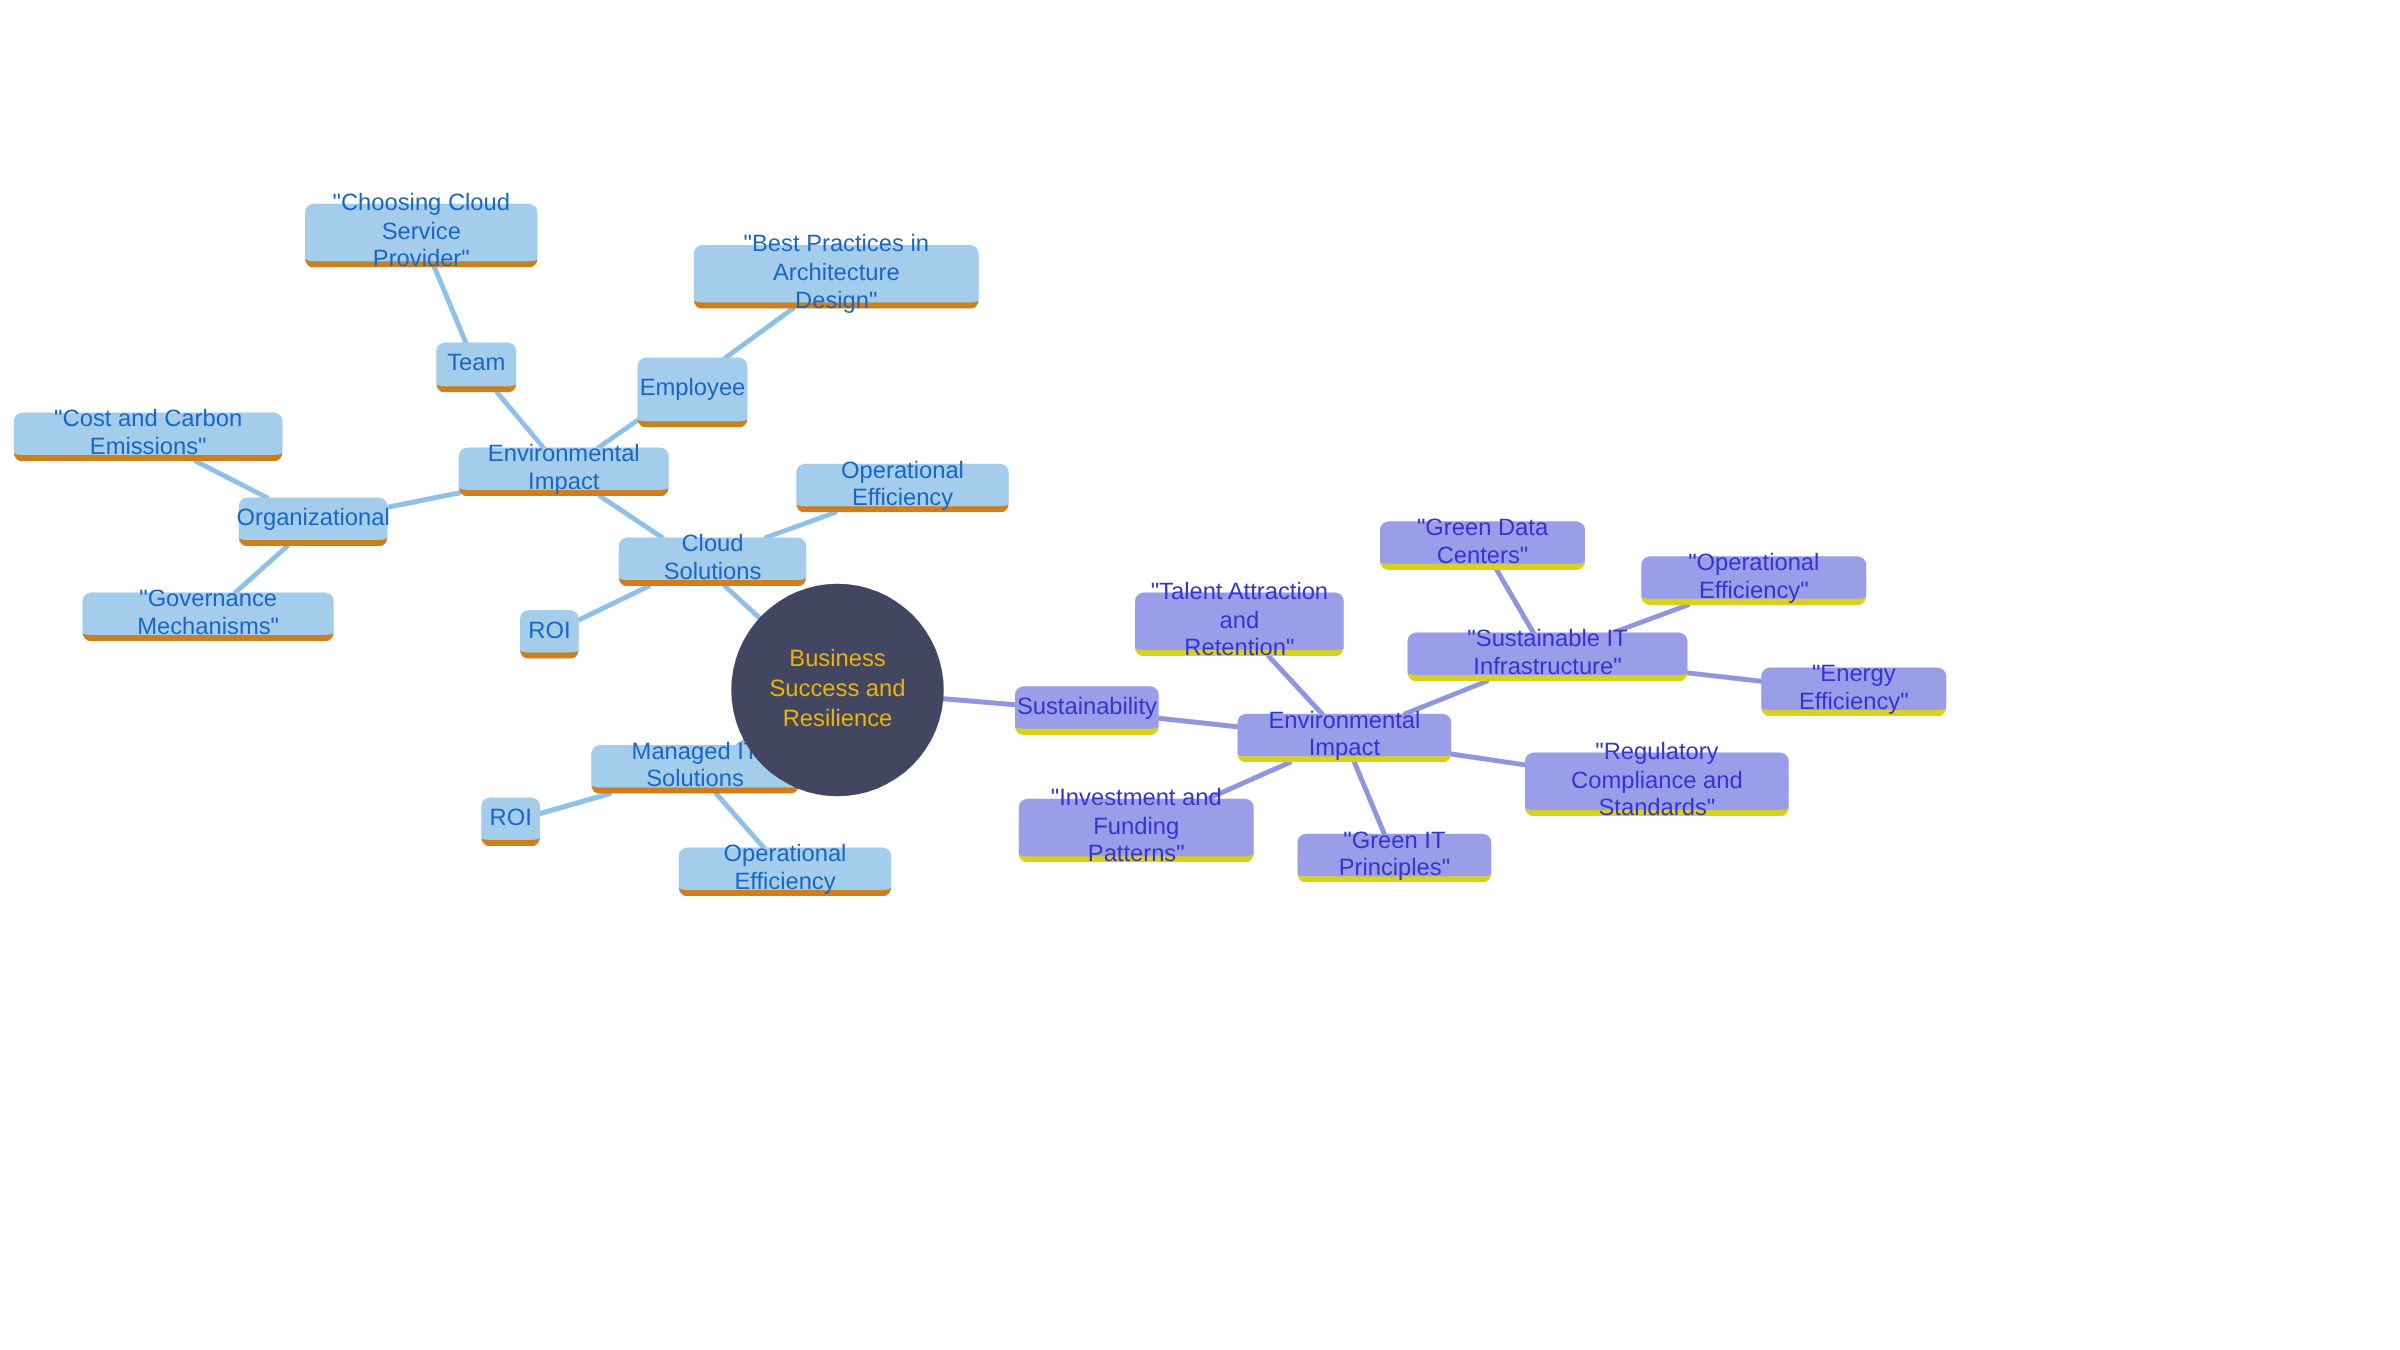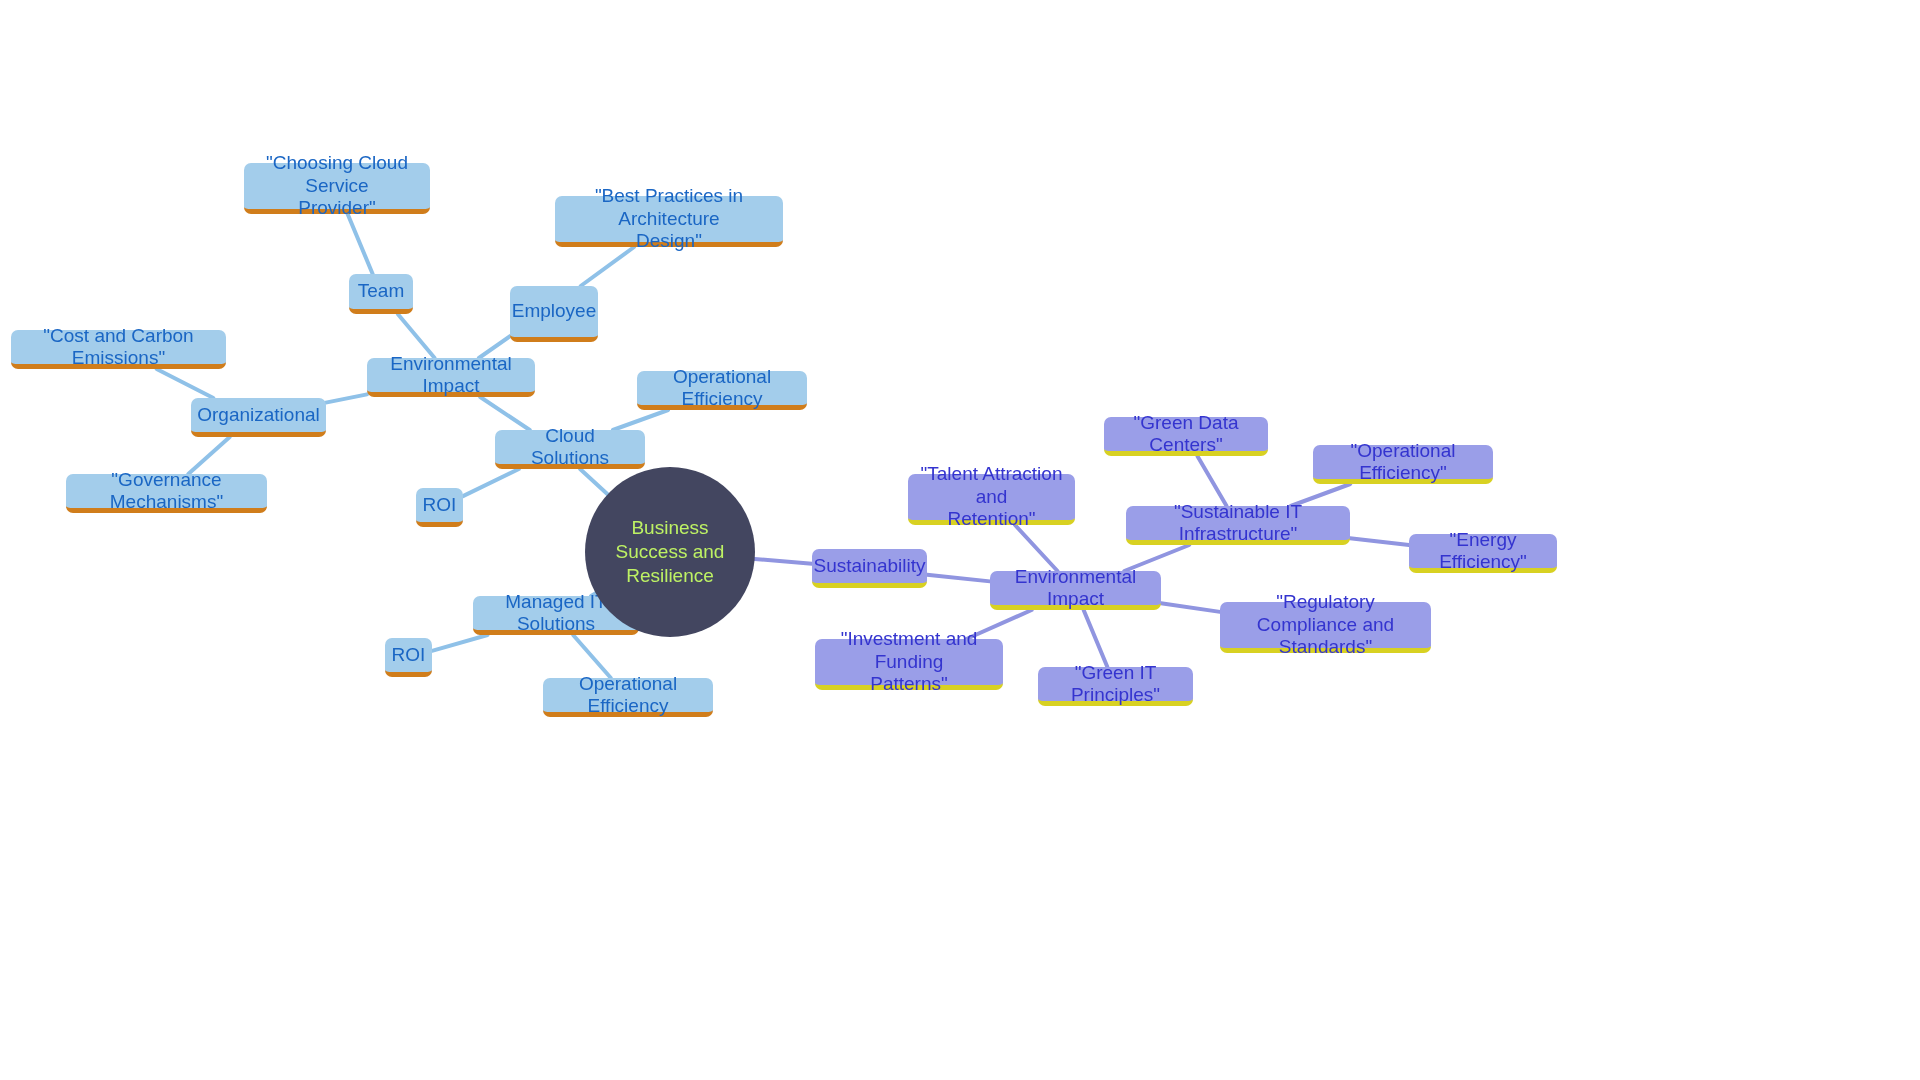--- a/index.html
+++ b/index.html
@@ -48,21 +48,21 @@
   }
   .node.purple {
     background: #9a9ee8;
     color: #3434cf;
     border-bottom: 5px solid #d8d122;
     font-size: 19px;
   }
   .node.root {
     border-radius: 50%;
     background: #434660;
-    color: #bef264;
+    color: #eab308;
     border: none;
     font-size: 19px;
     line-height: 1.28;
     z-index: 6;
   }
 </style>
 </head>
 <body>
 
 <div id="mindmap-canvas">
@@ -97,21 +97,21 @@
 Resilience</div>
       <div class="node blue" style="left: 244px; top: 163px; width: 186px; height: 51px;">"Choosing Cloud Service
 Provider"</div>
       <div class="node blue" style="left: 555px; top: 196px; width: 228px; height: 51px;">"Best Practices in Architecture
 Design"</div>
       <div class="node blue" style="left: 349px; top: 274px; width: 64px; height: 40px;">Team</div>
       <div class="node blue" style="left: 510px; top: 286px; width: 88px; height: 56px;">Employee</div>
       <div class="node blue" style="left: 11px; top: 330px; width: 215px; height: 39px;">"Cost and Carbon Emissions"</div>
       <div class="node blue" style="left: 367px; top: 358px; width: 168px; height: 39px;">Environmental Impact</div>
       <div class="node blue" style="left: 637px; top: 371px; width: 170px; height: 39px;">Operational Efficiency</div>
-      <div class="node blue" style="left: 191px; top: 398px; width: 135px; height: 39px; text-align: right;">Organizational</div>
+      <div class="node blue" style="left: 191px; top: 398px; width: 119px; height: 39px; text-align: right;">Organizational</div>
       <div class="node blue" style="left: 495px; top: 430px; width: 150px; height: 39px;">Cloud Solutions</div>
       <div class="node blue" style="left: 66px; top: 474px; width: 201px; height: 39px;">"Governance Mechanisms"</div>
       <div class="node blue" style="left: 416px; top: 488px; width: 47px; height: 39px;">ROI</div>
       <div class="node blue" style="left: 473px; top: 596px; width: 166px; height: 39px;">Managed IT Solutions</div>
       <div class="node blue" style="left: 385px; top: 638px; width: 47px; height: 39px;">ROI</div>
       <div class="node blue" style="left: 543px; top: 678px; width: 170px; height: 39px;">Operational Efficiency</div>
       <div class="node purple" style="left: 812px; top: 549px; width: 115px; height: 39px; text-align: right;">Sustainability</div>
       <div class="node purple" style="left: 908px; top: 474px; width: 167px; height: 51px;">"Talent Attraction and
 Retention"</div>
       <div class="node purple" style="left: 1104px; top: 417px; width: 164px; height: 39px;">"Green Data Centers"</div>

